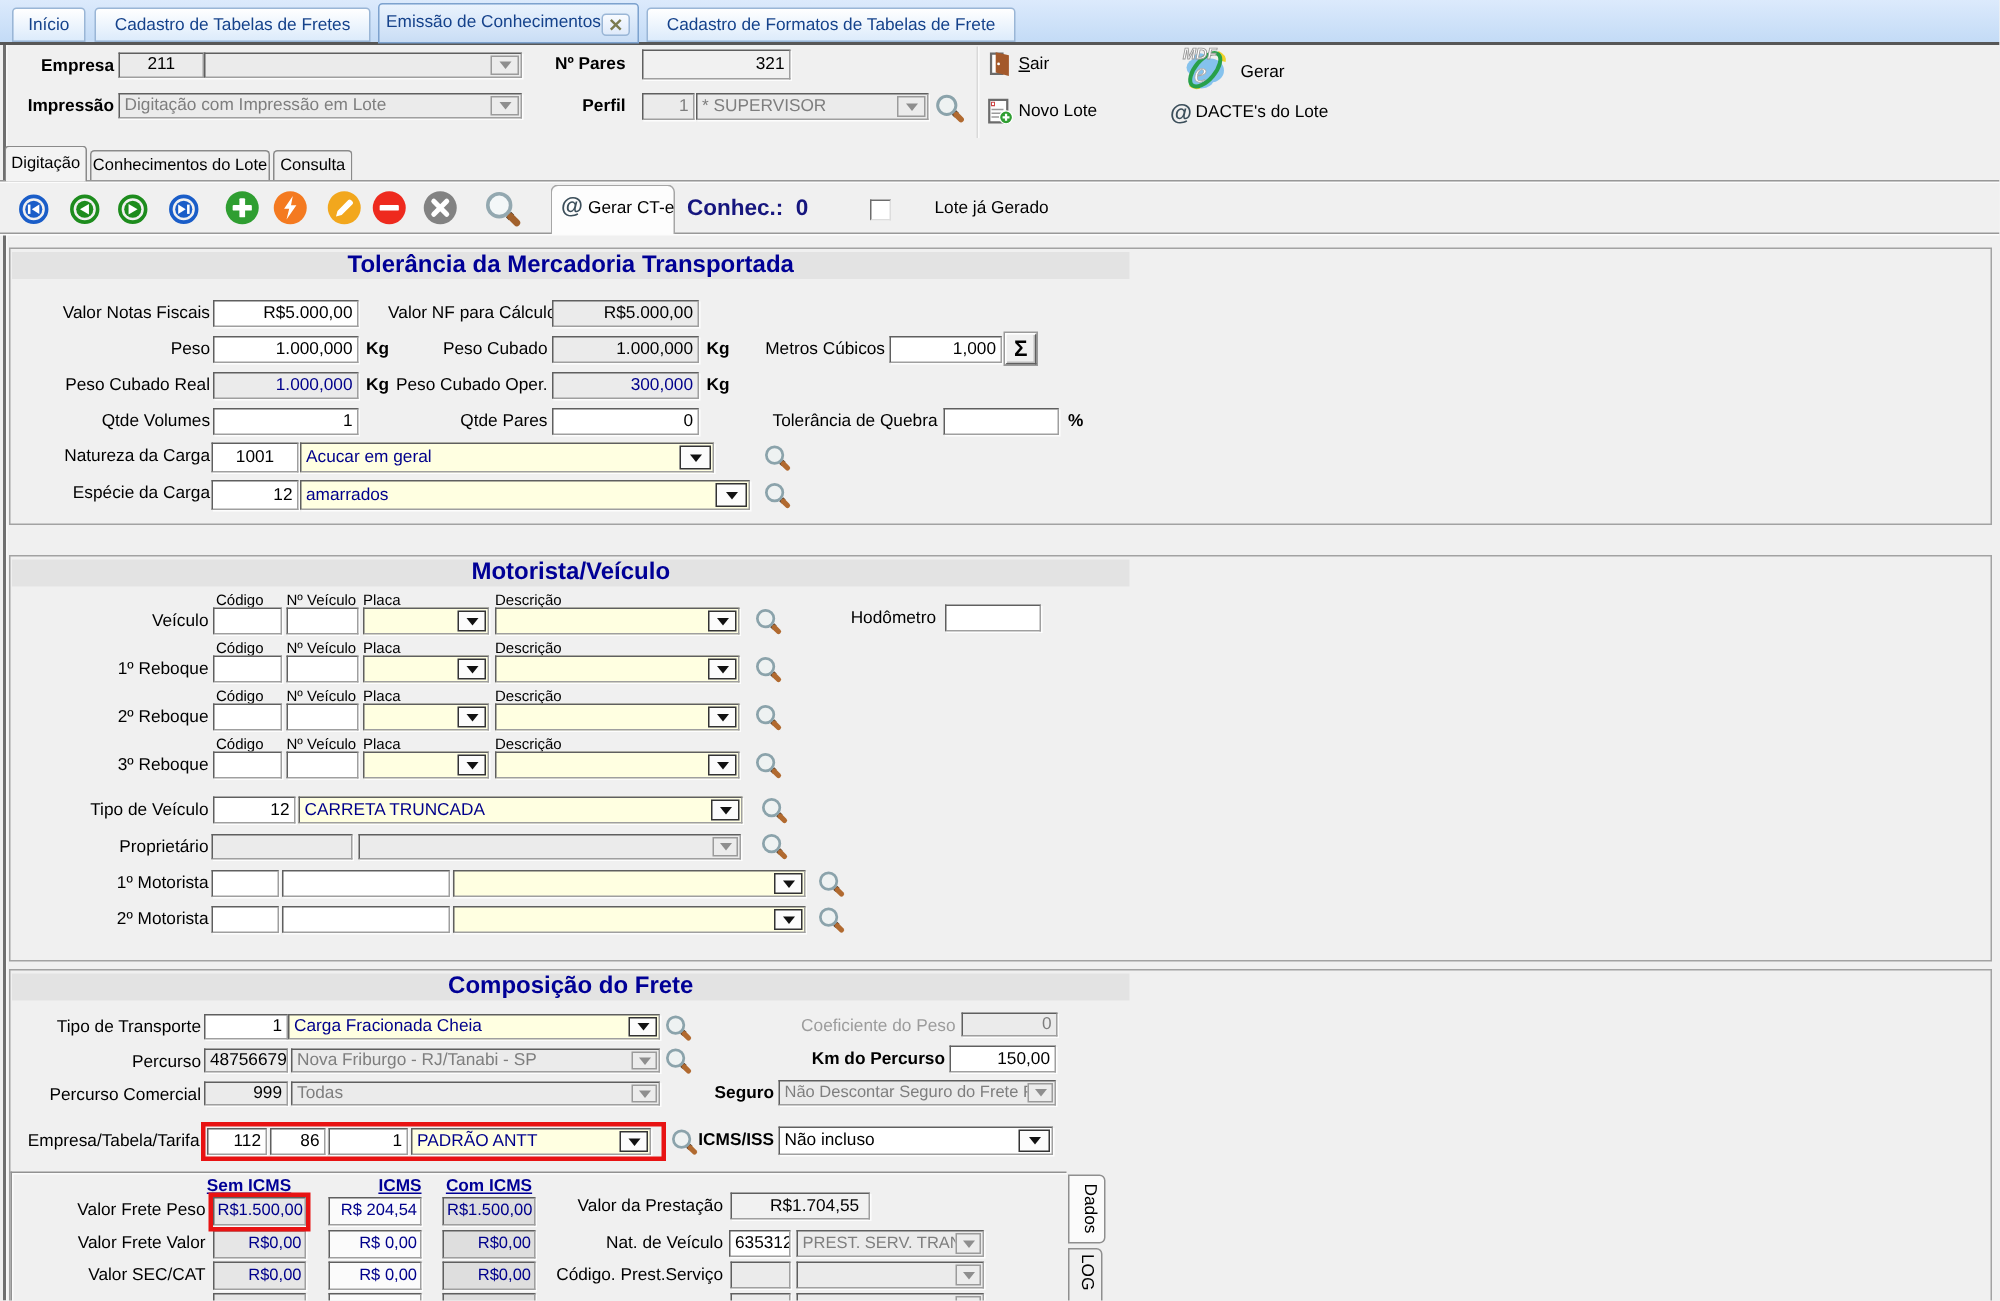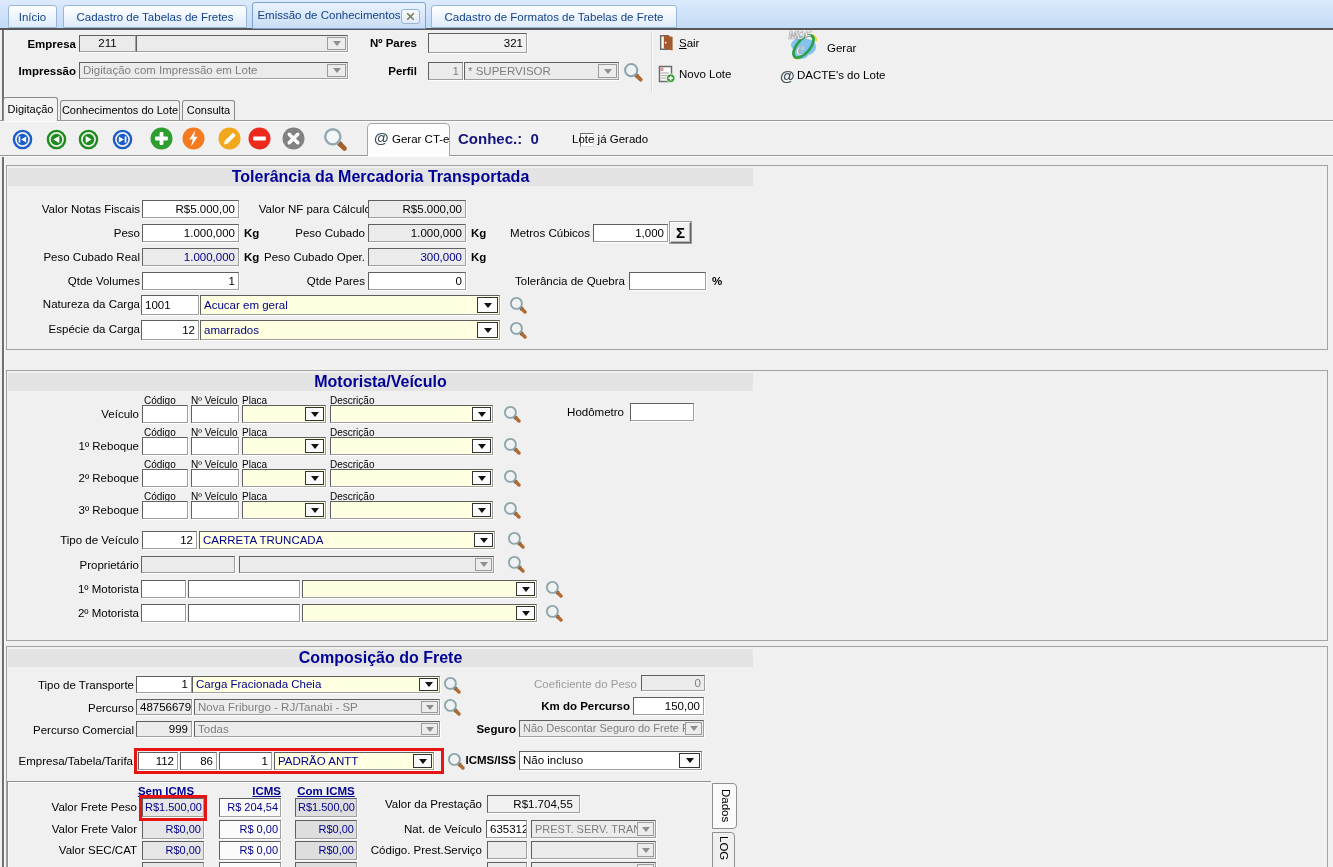--- a/index.html
+++ b/index.html
@@ -151,21 +151,21 @@
 <svg class="ab" style="left:322px;top:126px" width="26" height="26" viewBox="0 0 26 26">
 <line x1="17" y1="17" x2="19" y2="19" stroke="#4c3a2c" stroke-width="5"></line>
 <line x1="18.5" y1="18.5" x2="22.5" y2="22.5" stroke="#a2612c" stroke-width="4.6" stroke-linecap="round"></line>
 <circle cx="10.8" cy="10.8" r="7.6" fill="#f3f7f8" stroke="#93a8b0" stroke-width="2.4"></circle>
   </svg>
 <div class="ab" style="left:367px;top:123px;width:83px;height:33px;background:#fdfdfd;border:1px solid #a6a6a6;border-bottom:none;border-radius:5px 5px 0 0;box-sizing:border-box"></div>
 <div class="llbl" style="left:374px;top:130px;height:16px;line-height:16px;font-size:15px;font-weight:bold;color:#3b4e5a">@</div>
 <div class="llbl" style="left:392px;top:132px;height:14px;line-height:14px">Gerar CT-e</div>
 <div class="llbl" style="left:458px;top:131px;height:16px;line-height:16px;font-size:15px;font-weight:bold;color:#16167e">Conhec.:&nbsp; 0</div>
 <div class="ab" style="left:580px;top:133px;width:12px;height:12px;background:#fff;border:1px solid #6c6c6c;border-right-color:#ddd;border-bottom-color:#ddd"></div>
-<div class="llbl" style="left:572px;top:133px;height:13px;line-height:13px">Lote já Gerado</div>
+<div class="llbl" style="left:623px;top:133px;height:13px;line-height:13px">Lote já Gerado</div>
 <div class="ab" style="left:6px;top:165px;width:1322px;height:185px;border:1px solid #a2a2a2;background:#f0f0f0;box-sizing:border-box"></div>
 <div class="ab" style="left:8px;top:168px;width:745px;height:18px;background:#e3e3e3"></div>
 <div class="lbl b" style="left:8px;top:168px;width:745px;height:18px;line-height:18px;text-align:center;font-size:16px;color:#000096">Tolerância da Mercadoria Transportada</div>
 <div class="ab" style="left:6px;top:370px;width:1322px;height:271px;border:1px solid #a2a2a2;background:#f0f0f0;box-sizing:border-box"></div>
 <div class="ab" style="left:8px;top:373px;width:745px;height:18px;background:#e3e3e3"></div>
 <div class="lbl b" style="left:8px;top:373px;width:745px;height:18px;line-height:18px;text-align:center;font-size:16px;color:#000096">Motorista/Veículo</div>
 <div class="ab" style="left:6px;top:646px;width:1322px;height:225px;border:1px solid #a2a2a2;background:#f0f0f0;box-sizing:border-box"></div>
 <div class="ab" style="left:8px;top:649px;width:745px;height:18px;background:#e3e3e3"></div>
 <div class="lbl b" style="left:8px;top:649px;width:745px;height:18px;line-height:18px;text-align:center;font-size:16px;color:#000096">Composição do Frete</div>
 <div class="lbl " style="left:-90px;top:200px;width:230px;height:18px;line-height:18px">Valor Notas Fiscais</div>
@@ -188,22 +188,22 @@
 <div class="inp g nv" style="left:368px;top:248px;width:98px;height:18px;line-height:16px;text-align:right">300,000</div>
 <div class="llbl b" style="left:471px;top:248px;height:18px;line-height:18px">Kg</div>
 <div class="lbl " style="left:-90px;top:272px;width:230px;height:18px;line-height:18px">Qtde Volumes</div>
 <div class="inp " style="left:142px;top:272px;width:97px;height:18px;line-height:16px;text-align:right">1</div>
 <div class="lbl " style="left:135px;top:272px;width:230px;height:18px;line-height:18px">Qtde Pares</div>
 <div class="inp " style="left:368px;top:272px;width:98px;height:18px;line-height:16px;text-align:right">0</div>
 <div class="lbl " style="left:395px;top:272px;width:230px;height:18px;line-height:18px">Tolerância de Quebra</div>
 <div class="inp " style="left:629px;top:272px;width:77px;height:18px;line-height:16px;text-align:right"></div>
 <div class="llbl b" style="left:712px;top:272px;height:18px;line-height:18px">%</div>
 <div class="lbl " style="left:-90px;top:295px;width:230px;height:18px;line-height:18px">Natureza da Carga</div>
-<div class="inp " style="left:141px;top:295px;width:58px;height:20px;line-height:18px;text-align:left">1001</div>
-<div class="cmb " style="left:200px;top:295px;width:300px;height:20px;line-height:18px">Acucar em geral<i class="db" style="width:19px">
+<div class="inp " style="left:141px;top:295px;width:58px;height:20px;line-height:18px;text-align:center">1001</div>
+<div class="cmb " style="left:200px;top:295px;width:276px;height:20px;line-height:18px">Acucar em geral<i class="db" style="width:19px">
       <u class="tri"></u>
     </i></div>
 <svg class="ab" style="left:509px;top:296px" width="19" height="19" viewBox="0 0 19 19">
 <line x1="11.8" y1="11.8" x2="13.4" y2="13.4" stroke="#55402e" stroke-width="3.8"></line>
 <line x1="13.2" y1="13.2" x2="16" y2="16" stroke="#b16a30" stroke-width="3.5" stroke-linecap="round"></line>
 <circle cx="7.4" cy="7.4" r="5.5" fill="#eef2f2" stroke="#8ba3ab" stroke-width="1.8"></circle>
   </svg>
 <div class="lbl " style="left:-90px;top:320px;width:230px;height:18px;line-height:18px">Espécie da Carga</div>
 <div class="inp " style="left:141px;top:320px;width:58px;height:20px;line-height:18px;text-align:right">12</div>
 <div class="cmb " style="left:200px;top:320px;width:300px;height:20px;line-height:18px">amarrados<i class="db" style="width:19px">

